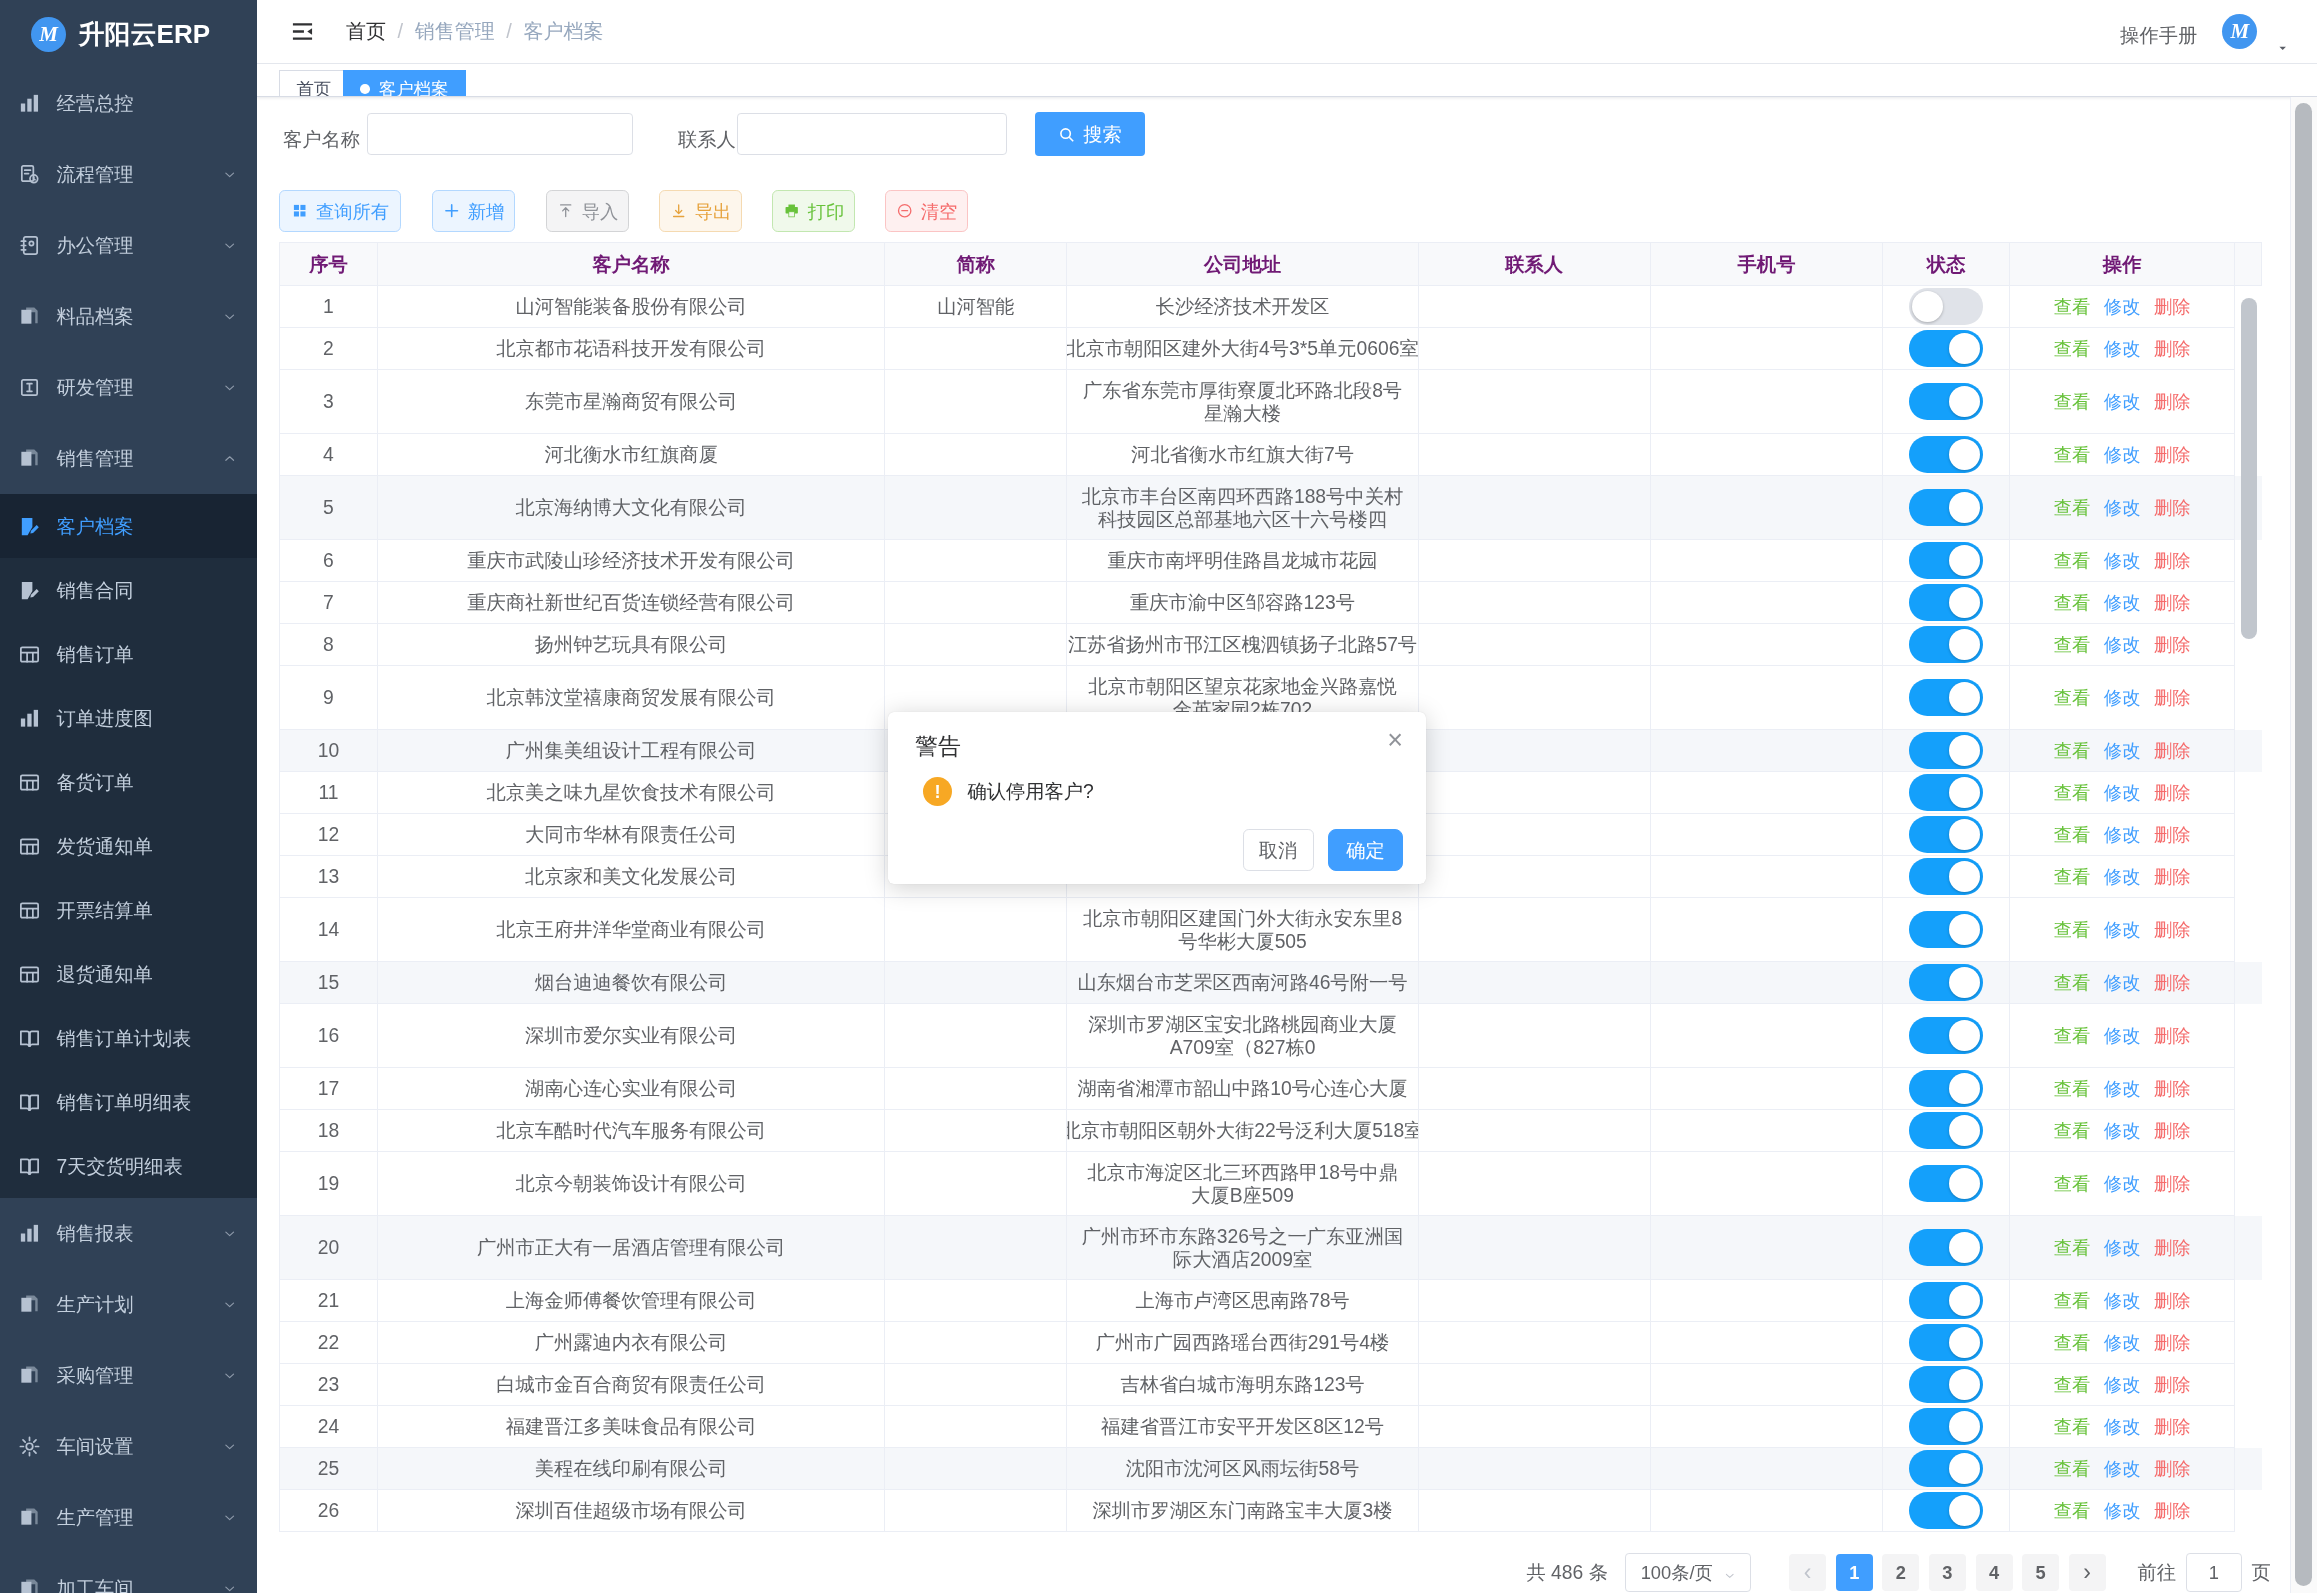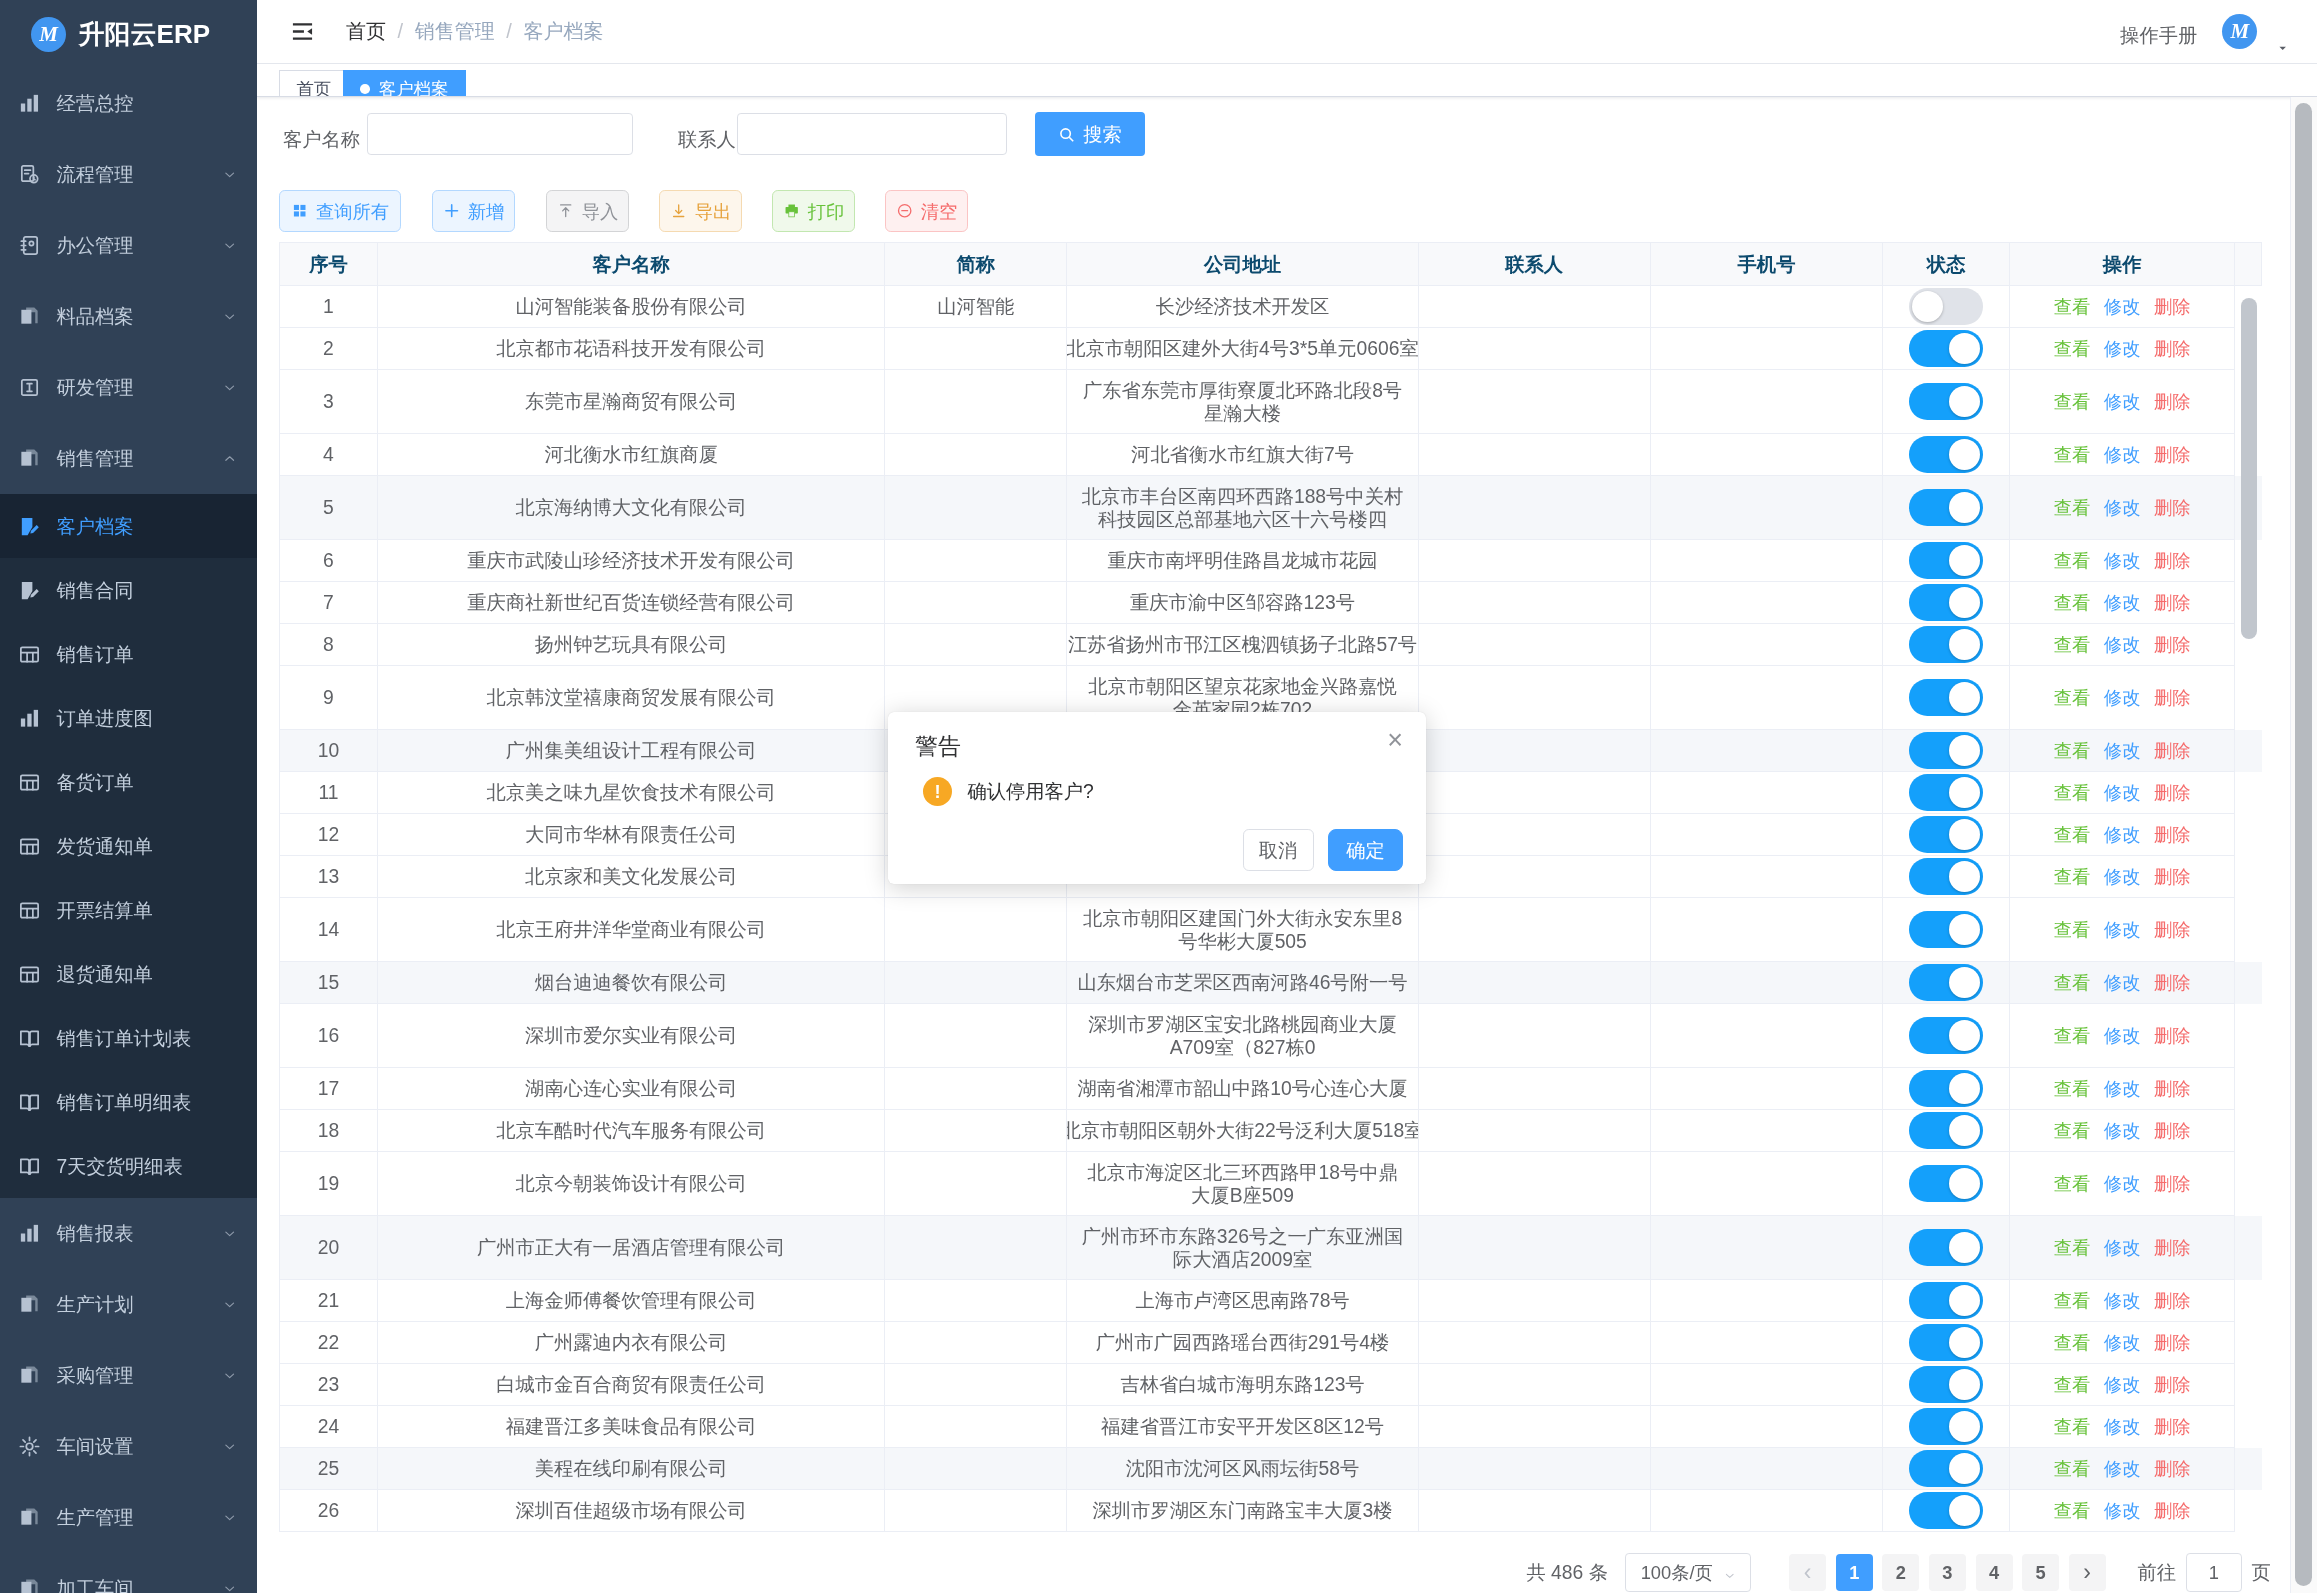--- a/index.html
+++ b/index.html
@@ -75,21 +75,21 @@
   .tb.green  { background:#f0f9eb; border-color:#c2e7b0; color:#67c23a; }
   .tb.red    { background:#fef0f0; border-color:#fbc4c4; color:#f56c6c; }
 
   
   .tbl { position:absolute; left:22px; top:145px; width:1983px;
     border-top:1px solid #ebeef5; border-left:1px solid #ebeef5; font-size:19.3px; }
   .tr { display:flex; }
   .td { border-right:1px solid #ebeef5; border-bottom:1px solid #ebeef5;
     display:flex; align-items:center; justify-content:center; text-align:center;
     color:#606266; overflow:hidden; line-height:25px; }
-  .th-row .td { background:#f8f9fb; color:#0c4a6e; font-weight:600; height:43px; }
+  .th-row .td { background:#f8f9fb; color:#701a75; font-weight:600; height:43px; }
   .tr.body { background:#fff; }
   .tr.body.shaded { background:#f5f7fa; }
   .tr.body .td { background:transparent; }
   .td.gutter { border-right:none; border-bottom:none; }
   .th-row .td.gutter { border-bottom:1px solid #ebeef5; border-right:1px solid #ebeef5; }
   .addr-wrap { display:block; padding:0 13.5px; line-height:23px; }
   .nowrap { white-space:nowrap; }
   .ops a { text-decoration:none; font-size:18.3px; margin:0 6.8px; cursor:pointer; }
   .op-view { color:#67c23a; } .op-edit { color:#409eff; } .op-del { color:#f56c6c; }
   .switch { width:74px; height:37px; border-radius:18.3px; position:relative;

